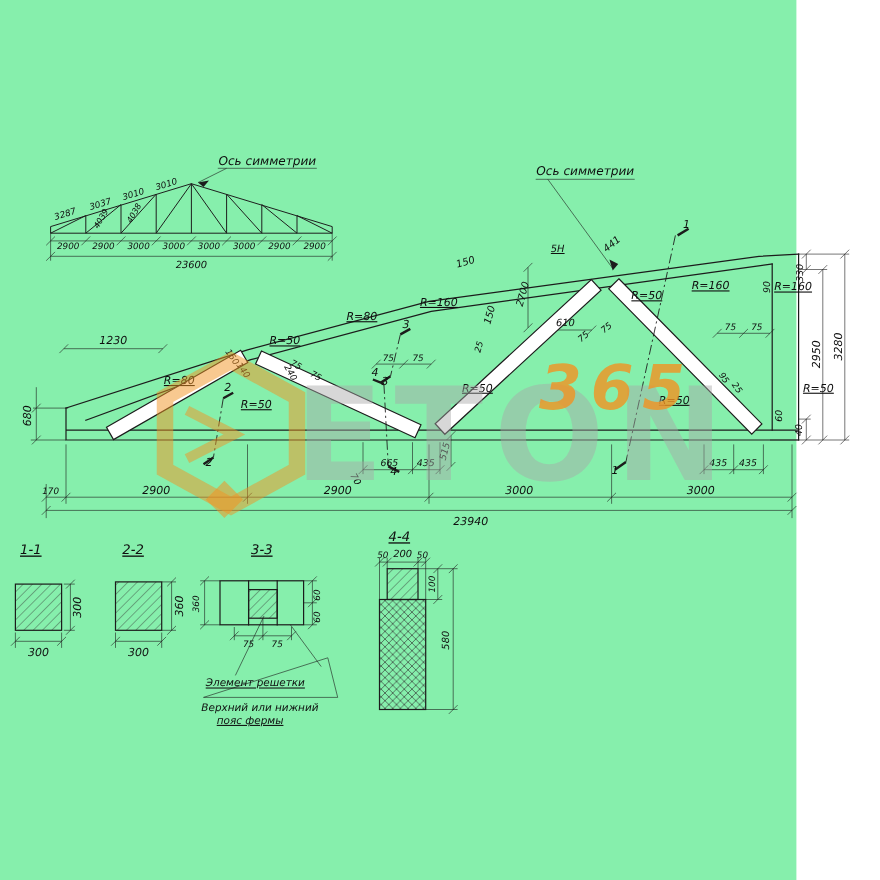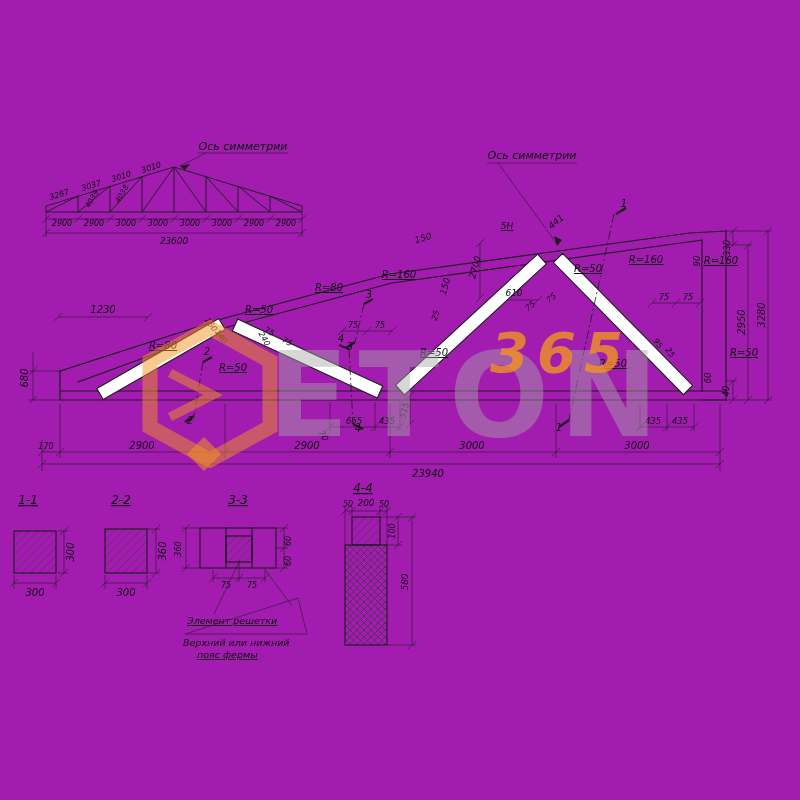--- a/index.html
+++ b/index.html
@@ -1,16 +1,16 @@
 <!DOCTYPE html>
 <html><head>
 <meta charset="utf-8">
 <style>
   html,body{margin:0;padding:0;background:#ffffff;}
-  .page{width:800px;height:800px;position:relative;background:#a21caf;}
+  .page{width:724px;height:800px;position:relative;background:#86efac;}
   svg{font-family:"DejaVu Sans",sans-serif;}
   .ln{stroke:#1c1c1c;stroke-width:1.1;fill:none;stroke-linecap:square;}
   .tn{stroke:#1c1c1c;stroke-width:0.55;fill:none;}
   .ov{stroke:#1c1c1c;stroke-width:0.9;fill:none;}
   .mem{fill:#ffffff;stroke:#1c1c1c;stroke-width:1.1;}
   .cut{stroke:#1c1c1c;stroke-width:0.8;fill:none;stroke-dasharray:9 3 2 3;}
   .flag{stroke:#1c1c1c;stroke-width:2.2;fill:none;}
   .arrow{fill:#1c1c1c;stroke:none;}
   text.dim{font-style:italic;font-size:10px;fill:#0f0f0f;}
   text.sec{font-style:italic;font-size:12px;fill:#0f0f0f;}

